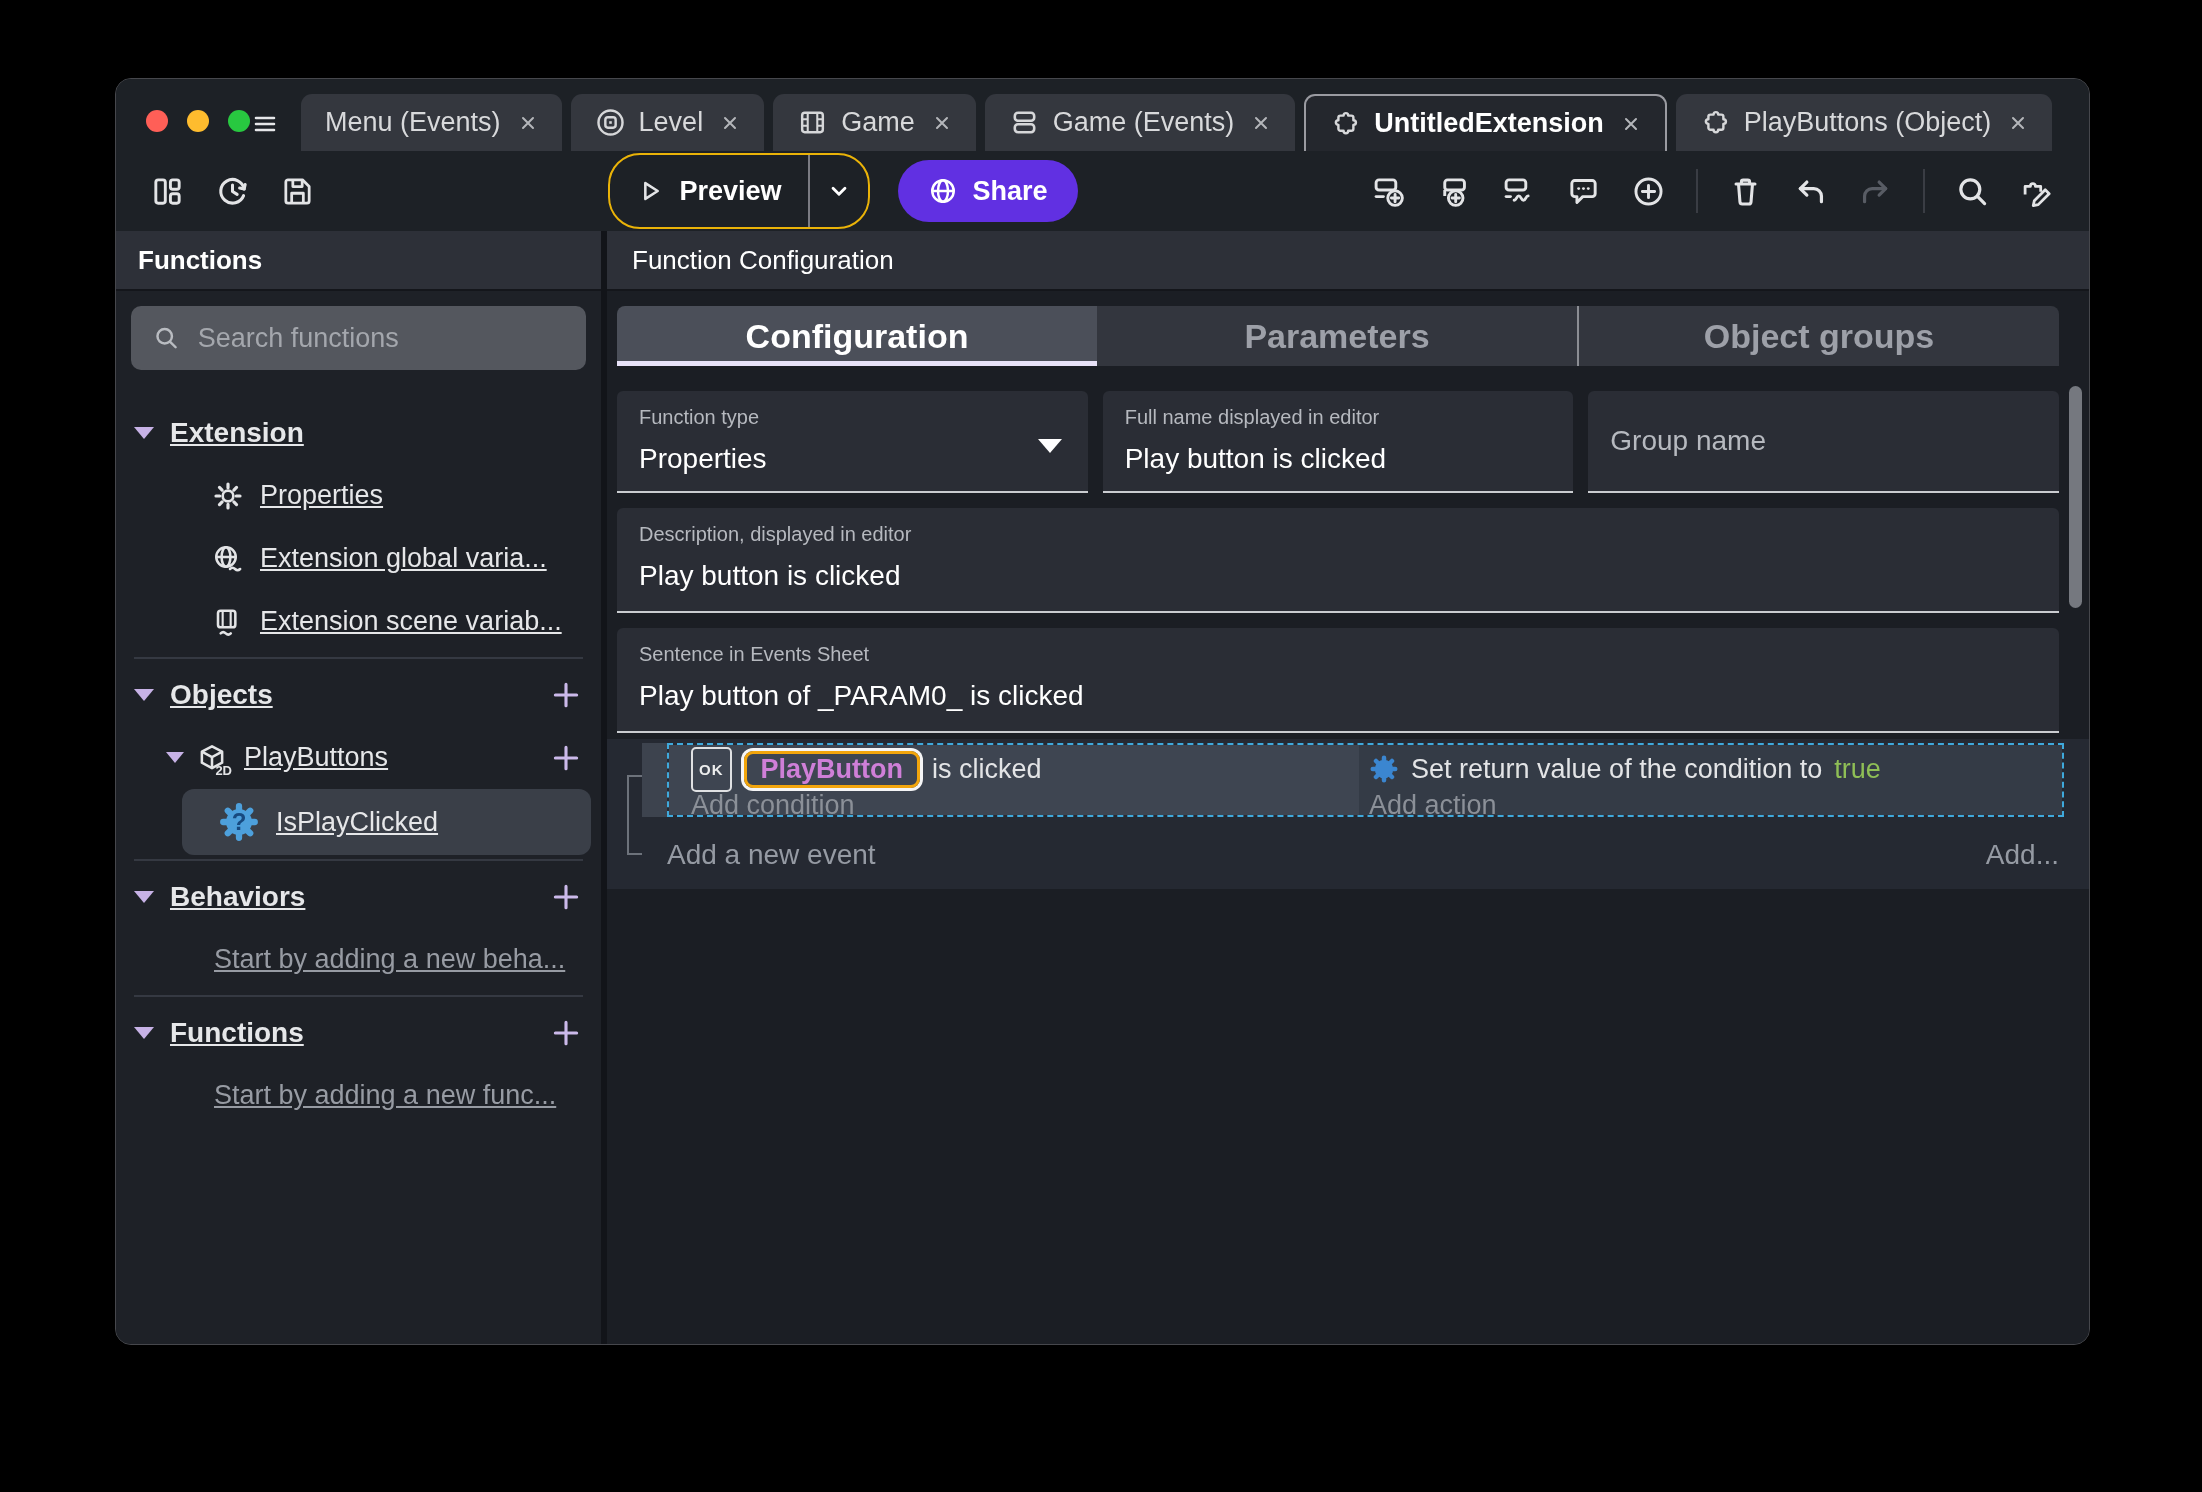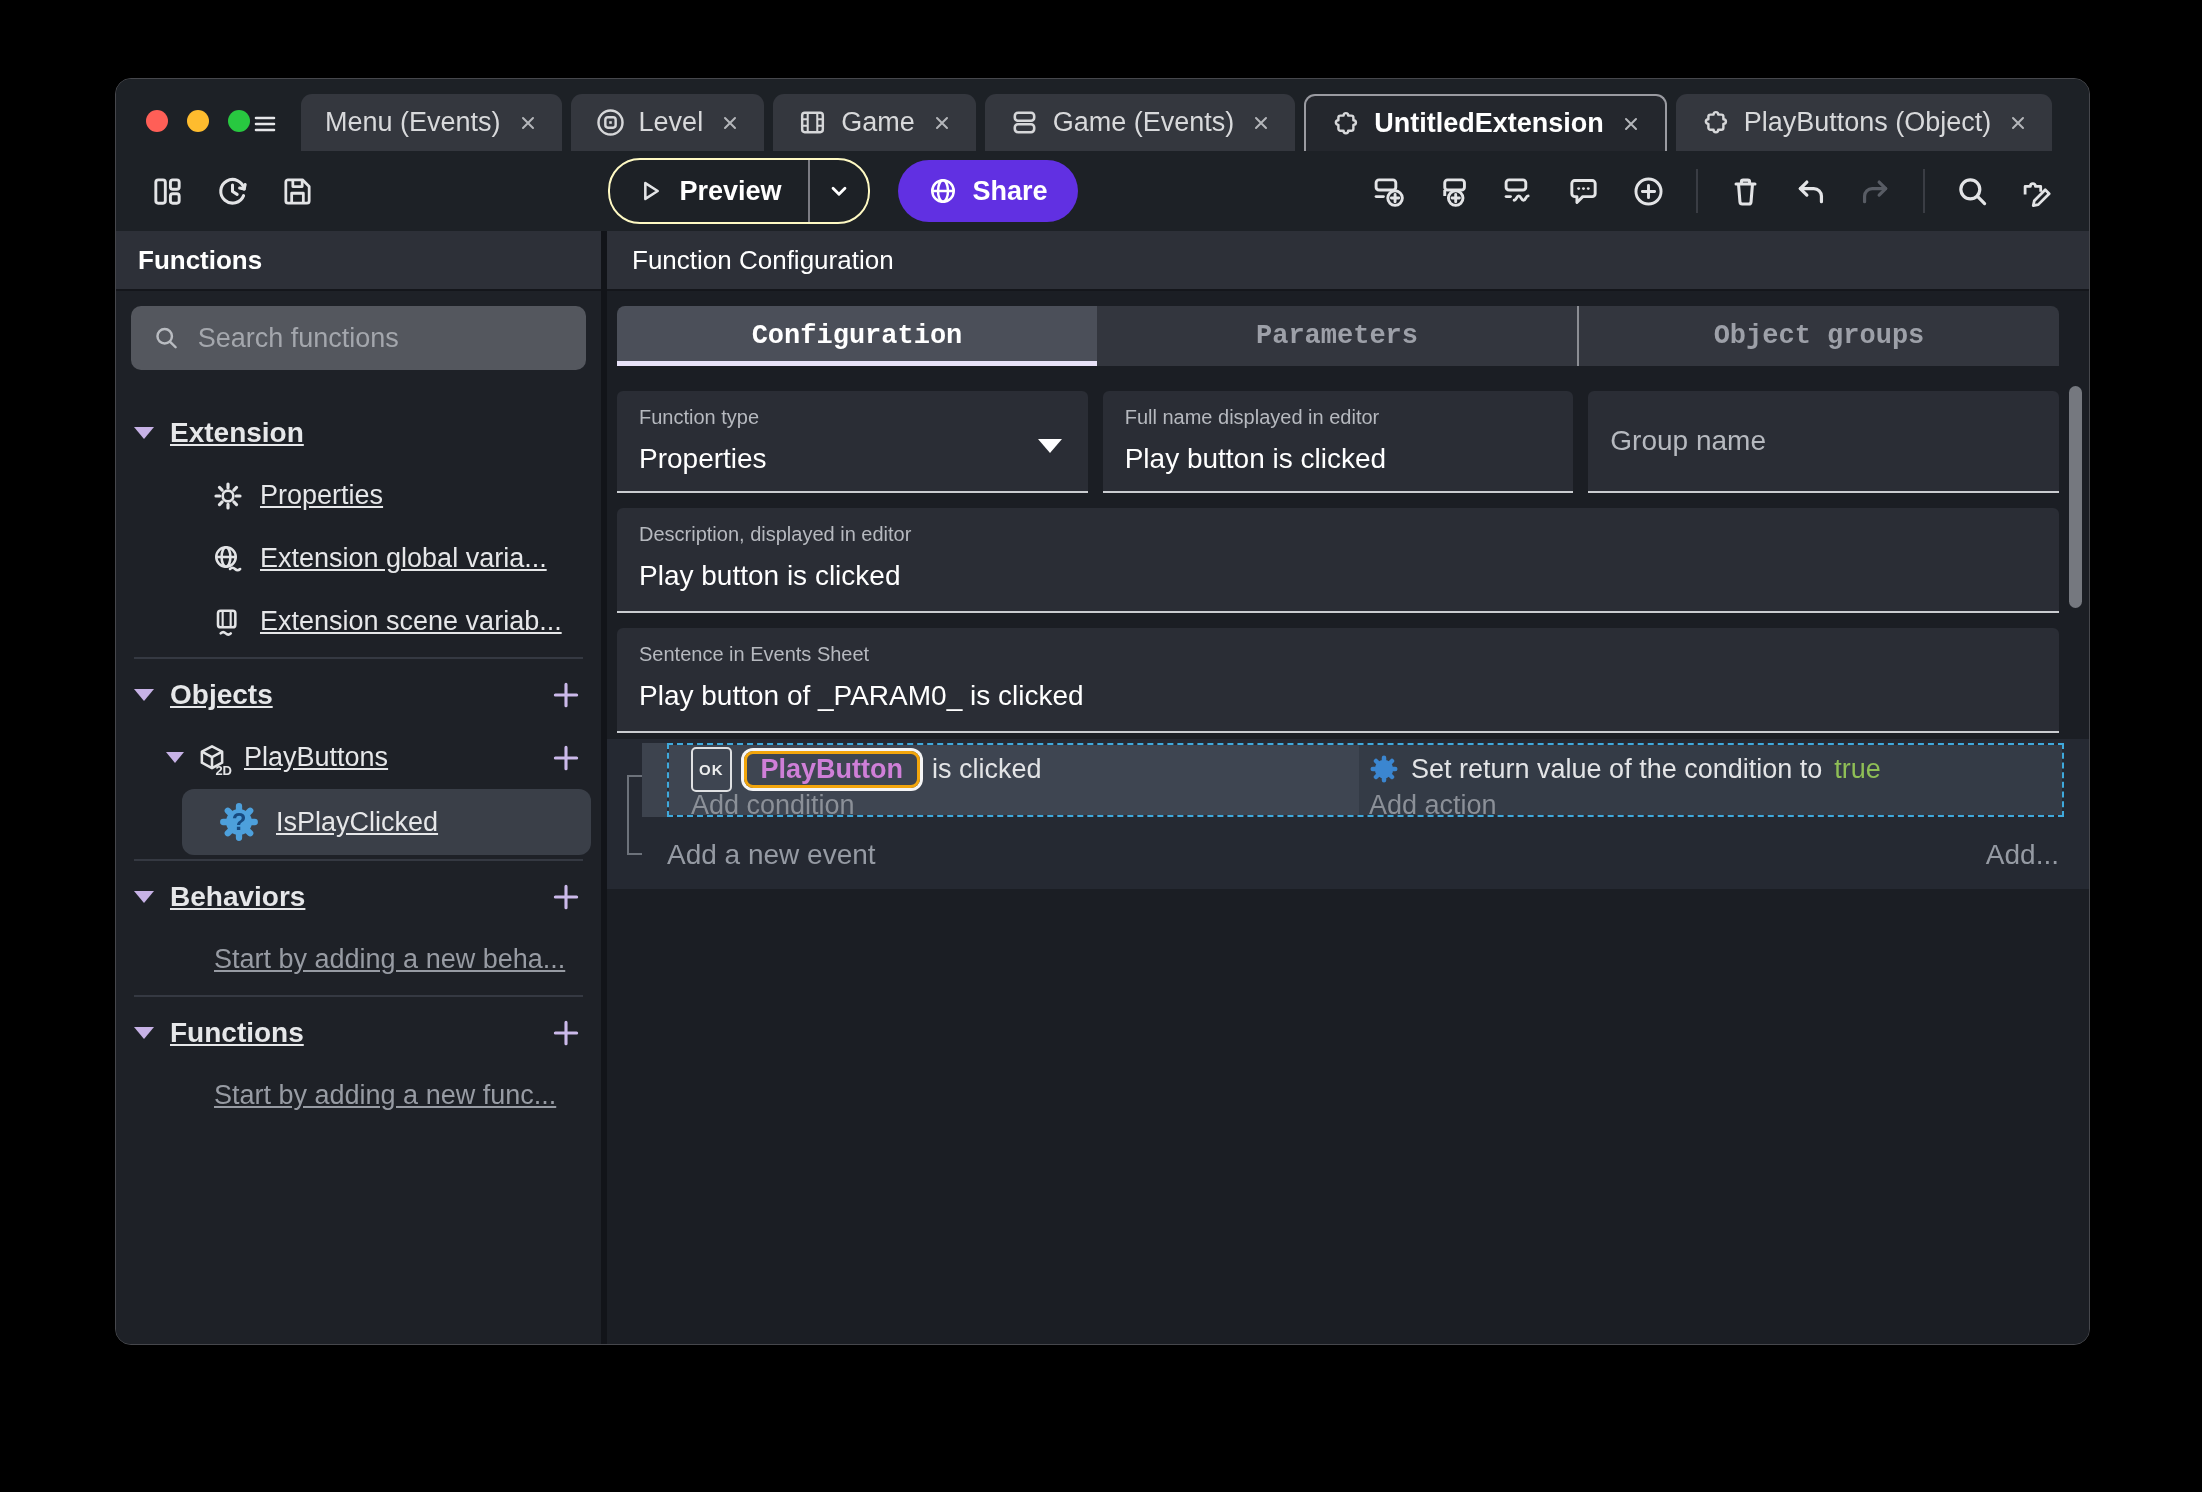--- a/index.html
+++ b/index.html
@@ -20,21 +20,21 @@
   .tab.active { background:#24272d; border:2px solid #9a9ba1; border-bottom:none; color:#fff; font-weight:bold; }
   .tab .ticon { width:31px; height:31px; color:#d6d7d9; flex:none; }
   .tab .close { width:20px; height:20px; color:#b4b6ba; margin-left:4px; }
 
   
   .toolbar { height:80px; display:flex; align-items:center; padding:0 34px; background:#1d2126; }
   .tbgroup { display:flex; align-items:center; gap:30px; }
   .icon-btn { width:35px; height:35px; color:#e3e4e6; }
   .icon-btn.dim { color:#585c64; }
   .tb-div { width:2px; height:44px; background:#3a3d44; }
-  .preview-btn { margin-left:auto; height:66px; border:2px solid #fef9c3; border-radius:32px;
+  .preview-btn { margin-left:auto; height:76px; border:2px solid #eab308; border-radius:32px;
     display:flex; align-items:center; color:#fff; background:#1d2126; }
   .preview-main { display:flex; align-items:center; gap:15px; padding:0 26px; font-weight:bold; font-size:27px; }
   .preview-sep { width:2px; align-self:stretch; background:#7b7c83; }
   .preview-caret { padding:0 16px; width:26px; height:26px; color:#fff; box-sizing:content-box; }
   .share-btn { margin-left:28px; margin-right:auto; height:62px; background:#6130e2; border-radius:32px;
     display:flex; align-items:center; gap:15px; padding:0 30px; color:#fff; font-weight:bold; font-size:27px; }
   .share-btn .icon-btn { color:#fff; }
 
   
   .body-row { display:flex; height:1115px; }
@@ -68,22 +68,22 @@
   .qgear { width:42px; height:42px; position:relative; margin-right:16px; flex:none; }
   .qgear .q { position:absolute; left:0; top:0; width:100%; height:100%; display:flex; align-items:center;
     justify-content:center; font-size:24px; font-weight:bold; color:#17497f; }
 
   
   .main { flex:1; background:#1b1e24; position:relative; display:flex; flex-direction:column;
     border-left:6px solid #121419; }
   .main .panel-head { padding-left:25px; }
   .cfg { margin:15px 30px 0 10px; }
   .cfg-tabs { display:flex; height:60px; }
-  .cfg-tab { flex:1; background:#33363e; color:#9da0a8; font-size:27px; font-weight:bold;
-    display:flex; align-items:center; justify-content:center; position:relative;font-family:Liberation Mono, monospace; }
+  .cfg-tab { flex:1; background:#33363e; color:#9da0a8; font-size:34px; font-weight:bold;
+    display:flex; align-items:center; justify-content:center; position:relative; }
   .cfg-tab:first-child { border-radius:8px 0 0 0; }
   .cfg-tab:last-child { border-radius:0 8px 0 0; }
   .cfg-tab.sep { border-left:2px solid #8b8d93; }
   .cfg-tab.active { background:#4b4f59; color:#fff; }
   .cfg-tab.active::after { content:""; position:absolute; left:0; right:0; bottom:0; height:5px; background:#e8e2f8; }
   .fields-row { display:flex; gap:15px; margin-top:25px; }
   .field { background:#2a2d35; border-radius:6px 6px 0 0; border-bottom:2px solid #caccd0;
     height:102px; position:relative; padding:15px 22px 0; flex:1; }
   .flabel { font-size:20px; color:#b6b9bf; }
   .fvalue { font-size:28px; color:#fff; margin-top:14px; }

